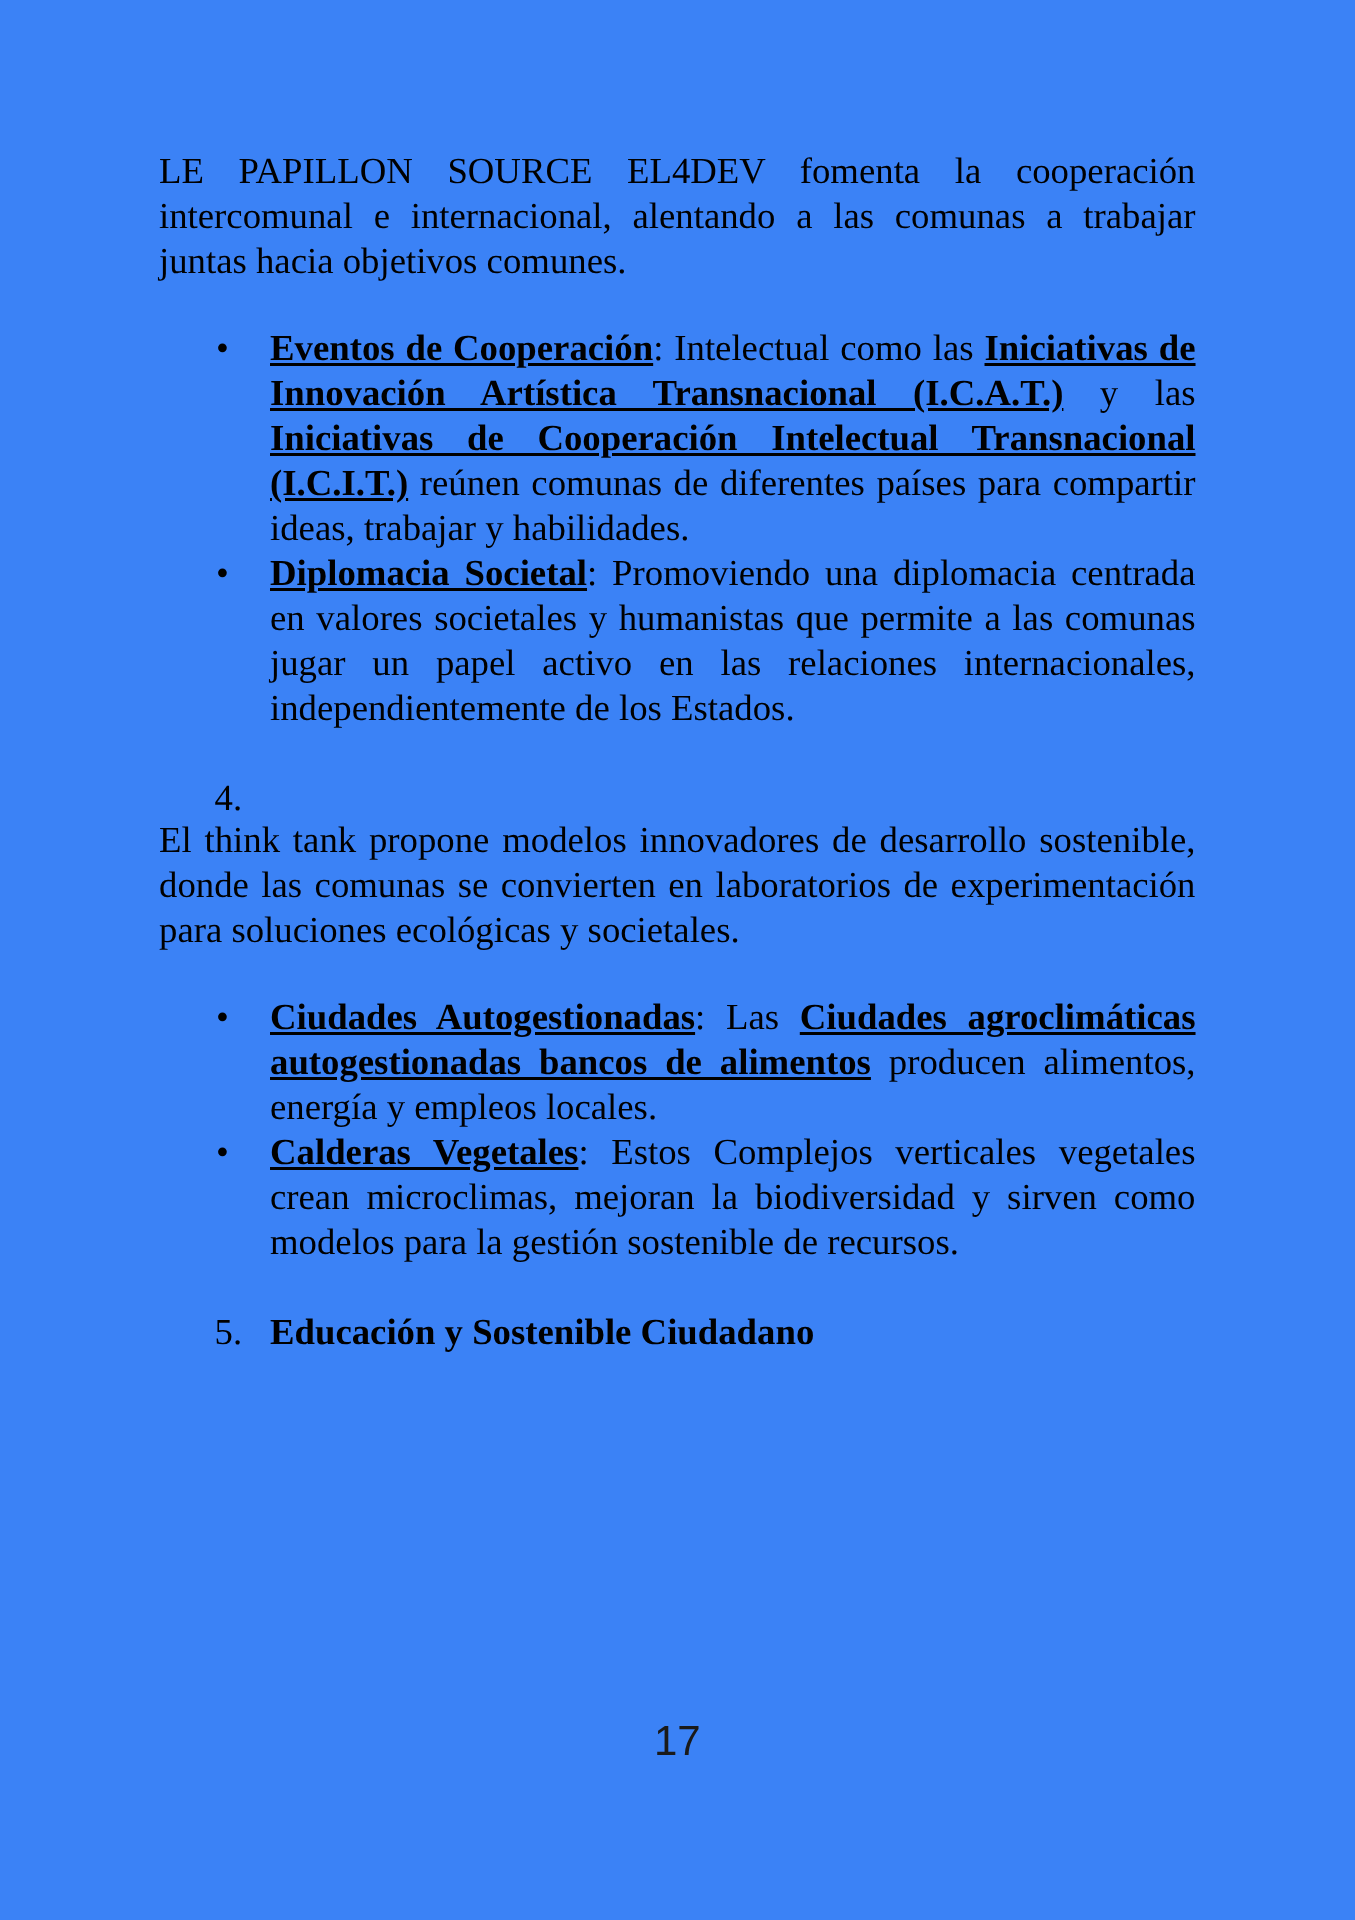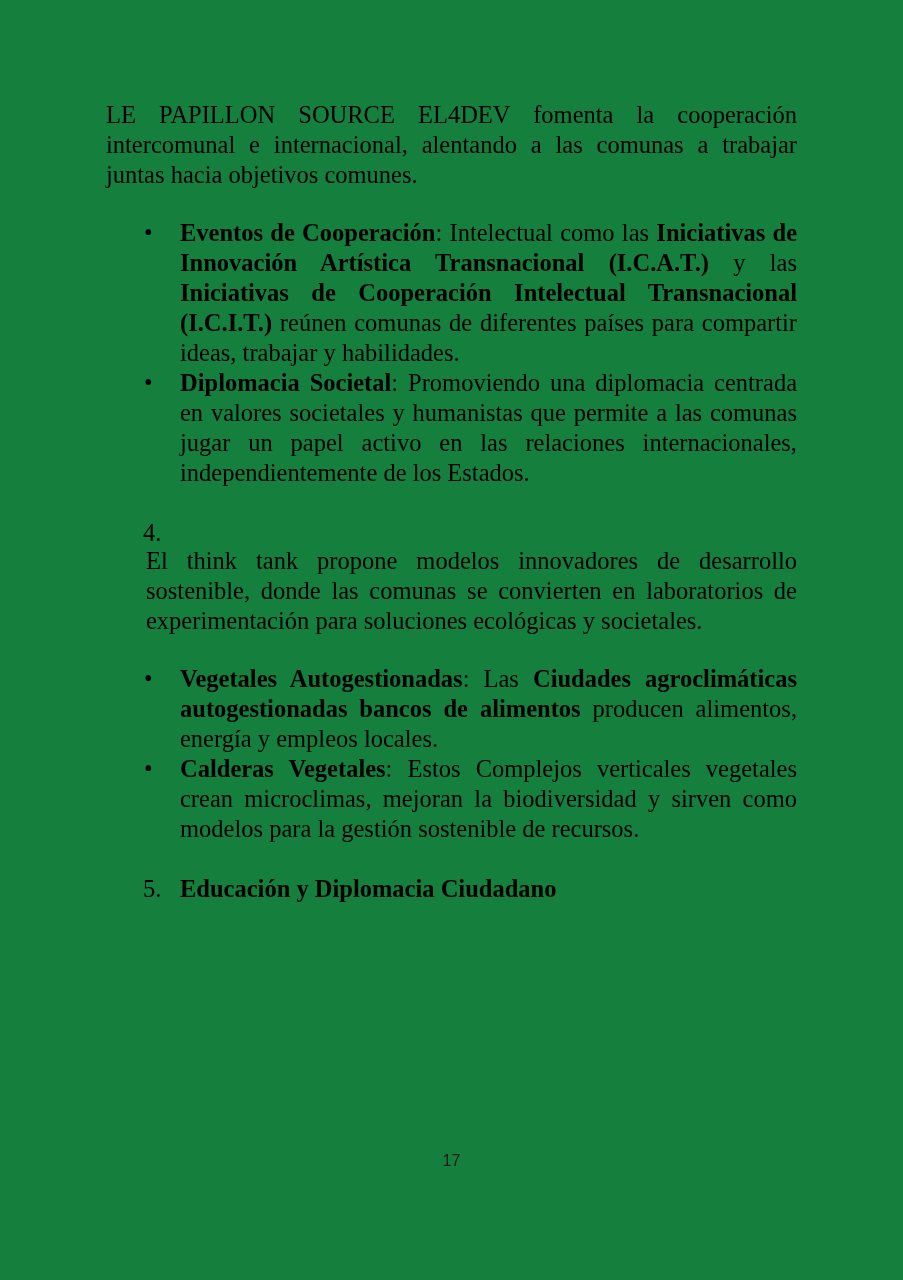--- a/index.html
+++ b/index.html
@@ -15,42 +15,41 @@
     color: #000000;
     overflow: hidden;
   }
 
   .page {
     position: absolute;
     left: 0;
     top: 0;
     width: 903px;
     height: 1280px;
-    background: #15803d;
+    background: #3b82f6;
   }
 
   .content {
     position: absolute;
     left: 106px;
     top: 100px;
     width: 691px;
   }
 
   
   .para {
     font-size: 24.5px;
     line-height: 30px;
     text-align: justify;
     text-justify: inter-word;
     margin: 0;
     hyphens: none;
   }
   .para.last-line-natural {
     text-align-last: left;
-    margin-left: 40px;
   }
 
   
   .bullet-list {
     list-style: none;
     margin: 0;
     padding: 0;
   }
   .bullet-item {
     position: relative;
@@ -82,31 +81,31 @@
   }
   .num-heading .num-mark {
     position: absolute;
     left: 37px;
     top: 0;
     font-weight: normal;
     font-size: 24.5px;
     line-height: 30px;
   }
 
-  b, strong { font-weight: bold; }
+  b, strong { font-weight: bold; text-decoration: underline; }
 
   
   .page-number {
     position: absolute;
     left: 0;
     top: 1148px;
     width: 903px;
     text-align: center;
     font-family: "Liberation Sans", "DejaVu Sans", sans-serif;
-    font-size: 16px;
+    font-size: 28px;
     line-height: 26px;
     color: #1a1a1a;
   }
   .spacer-md { height: 28px; }
   .spacer-lg { height: 30px; }
 </style>
 </head>
 <body>
 
 <div class="page">
@@ -130,29 +129,29 @@
     <div class="num-heading"><span class="num-mark">4.</span></div>
 
     <div class="spacer-md"></div>
 
     <p class="para last-line-natural"><span>El think tank propone modelos innovadores de desarrollo sostenible, donde las comunas se convierten en laboratorios de experimentación para soluciones ecológicas y societales.</span></p>
 
     <div class="spacer-md"></div>
 
     <ul class="bullet-list">
 
-      <li class="bullet-item"><span class="bullet-mark">•</span><b>Vegetales Autogestionadas</b><span>: </span><span>Las </span><b>Ciudades agroclimáticas autogestionadas bancos de alimentos</b><span> producen alimentos, energía y empleos locales.</span></li>
+      <li class="bullet-item"><span class="bullet-mark">•</span><b>Ciudades Autogestionadas</b><span>: </span><span>Las </span><b>Ciudades agroclimáticas autogestionadas bancos de alimentos</b><span> producen alimentos, energía y empleos locales.</span></li>
 
       <li class="bullet-item"><span class="bullet-mark">•</span><b>Calderas Vegetales</b><span>: </span><span>Estos Complejos verticales vegetales crean microclimas, mejoran la biodiversidad y sirven como modelos para la gestión sostenible de recursos.</span></li>
 
     </ul>
 
     <div class="spacer-lg"></div>
 
-    <div class="num-heading"><span class="num-mark">5.</span><span>Educación y Diplomacia Ciudadano</span></div>
+    <div class="num-heading"><span class="num-mark">5.</span><span>Educación y Sostenible Ciudadano</span></div>
 
     <div class="spacer-md"></div>
 
 
   </div>
 
   <div class="page-number">17</div>
 
 </div>
 

